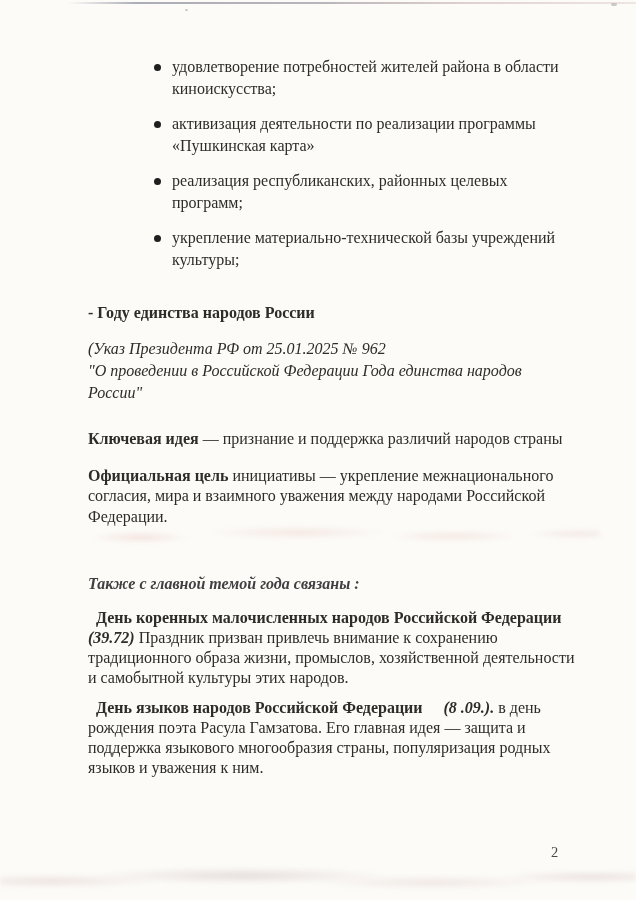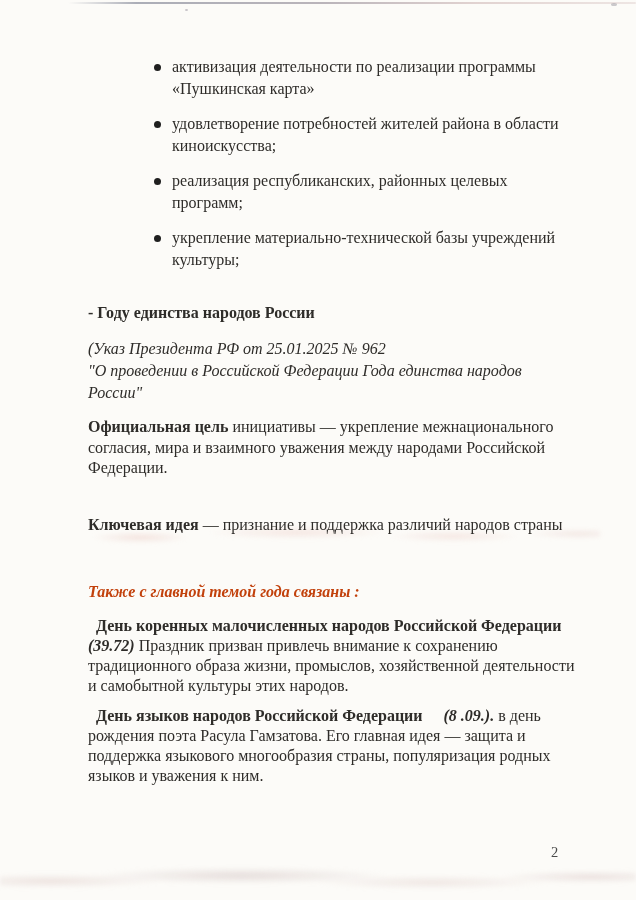--- a/index.html
+++ b/index.html
@@ -43,21 +43,21 @@
   }
   
   .content{position:absolute;left:88px;top:0;width:487px;font-size:16px;}
   .bullets{list-style:none;margin:56px 0 0;padding:0 0 0 66px;}
   .bullets li{display:flex;gap:11px;margin-bottom:13px;line-height:22px;}
   .dot{width:7px;height:7px;background:#1f1f1f;border-radius:50%;margin-top:8px;flex:none;}
   .year-heading{margin-top:31px;font-weight:bold;line-height:22px;}
   .decree{margin-top:14px;font-style:italic;line-height:22px;}
   .para{margin-top:13px;line-height:20.5px;}
   .para.key-idea{margin-top:5px;padding-top:20px;}
-  .related-intro{margin-top:46px;line-height:22px;font-weight:bold;font-style:italic;color:#c2410c;}
+  .related-intro{margin-top:46px;line-height:22px;font-weight:bold;font-style:italic;color:#404040;}
   .event{margin-top:13px;line-height:20px;}
   .event + .event{margin-top:10px;}
   .event-title{font-weight:bold;margin-left:8px;}
   .event-title.block{display:block;}
   .event-date{font-weight:bold;font-style:italic;margin-left:21px;}
   .page-number{position:absolute;left:551px;top:844px;font-size:14.5px;color:#4a4a4a;}
 </style>
 </head>
 <body>
 
@@ -67,46 +67,46 @@
   <div class="speck speck-a"></div>
   <div class="speck speck-b"></div>
   <div class="smudge-mid"></div>
   <div class="smudge-bottom"></div>
 
   <div class="content">
 
     <ul class="bullets">
       <li>
         <span class="dot"></span>
-        <span>активизация деятельности по реализации программы «Пушкинская карта»</span>
+        <span>удовлетворение потребностей жителей района в области киноискусства;</span>
       </li>
       <li>
         <span class="dot"></span>
-        <span>удовлетворение потребностей жителей района в области киноискусства;</span>
+        <span>активизация деятельности по реализации программы «Пушкинская карта»</span>
       </li>
       <li>
         <span class="dot"></span>
         <span>реализация республиканских, районных целевых программ;</span>
       </li>
       <li>
         <span class="dot"></span>
         <span>укрепление материально-технической базы учреждений культуры;</span>
       </li>
     </ul>
 
     <div class="year-heading">- Году единства народов России</div>
 
     <div class="decree">
       <div>(Указ Президента РФ от  25.01.2025 № 962</div>
       <div>"О проведении в Российской Федерации Года единства народов России"</div>
     </div>
 
+    <p class="para key-idea"><b>Ключевая идея</b><span> — признание и поддержка различий народов страны</span></p>
+
     <p class="para"><b>Официальная цель</b><span> инициативы — укрепление межнационального согласия, мира и взаимного уважения между народами Российской Федерации.</span></p>
-
-    <p class="para key-idea"><b>Ключевая идея</b><span> — признание и поддержка различий народов страны</span></p>
 
     <div class="related-intro">Также с  главной темой года связаны :</div>
 
     <div class="event"><span class="event-title block">День коренных малочисленных народов Российской Федерации</span><span class="event-date" style="margin-left:0">(39.72)</span><span> Праздник призван привлечь внимание к сохранению традиционного образа жизни, промыслов, хозяйственной деятельности и самобытной культуры этих народов.</span></div>
 
     <div class="event"><span class="event-title">День языков народов Российской Федерации</span><span class="event-date">(8 .09.).</span><span>  в день рождения поэта Расула Гамзатова. Его главная идея — защита и поддержка языкового многообразия страны, популяризация родных языков и уважения к ним.</span></div>
 
   </div>
 
   <div class="page-number">2</div>

